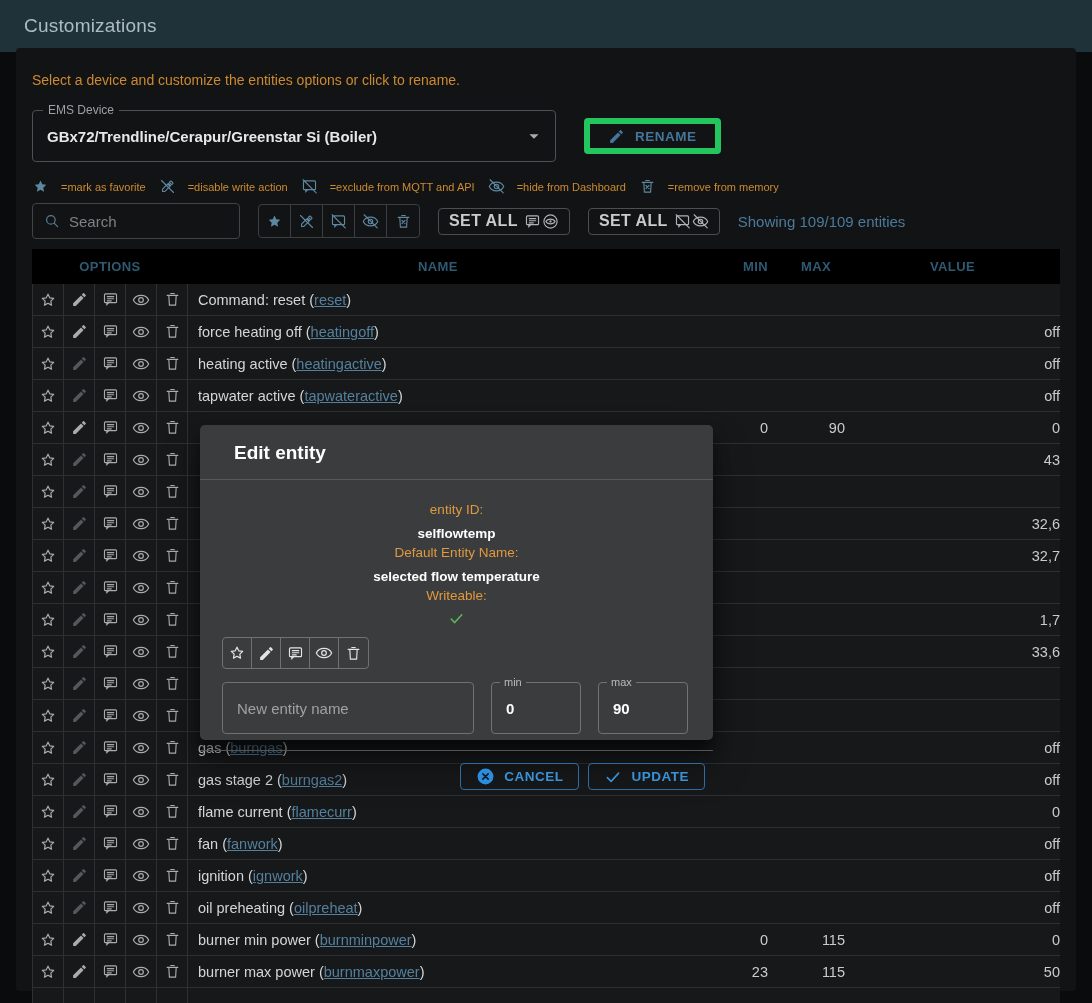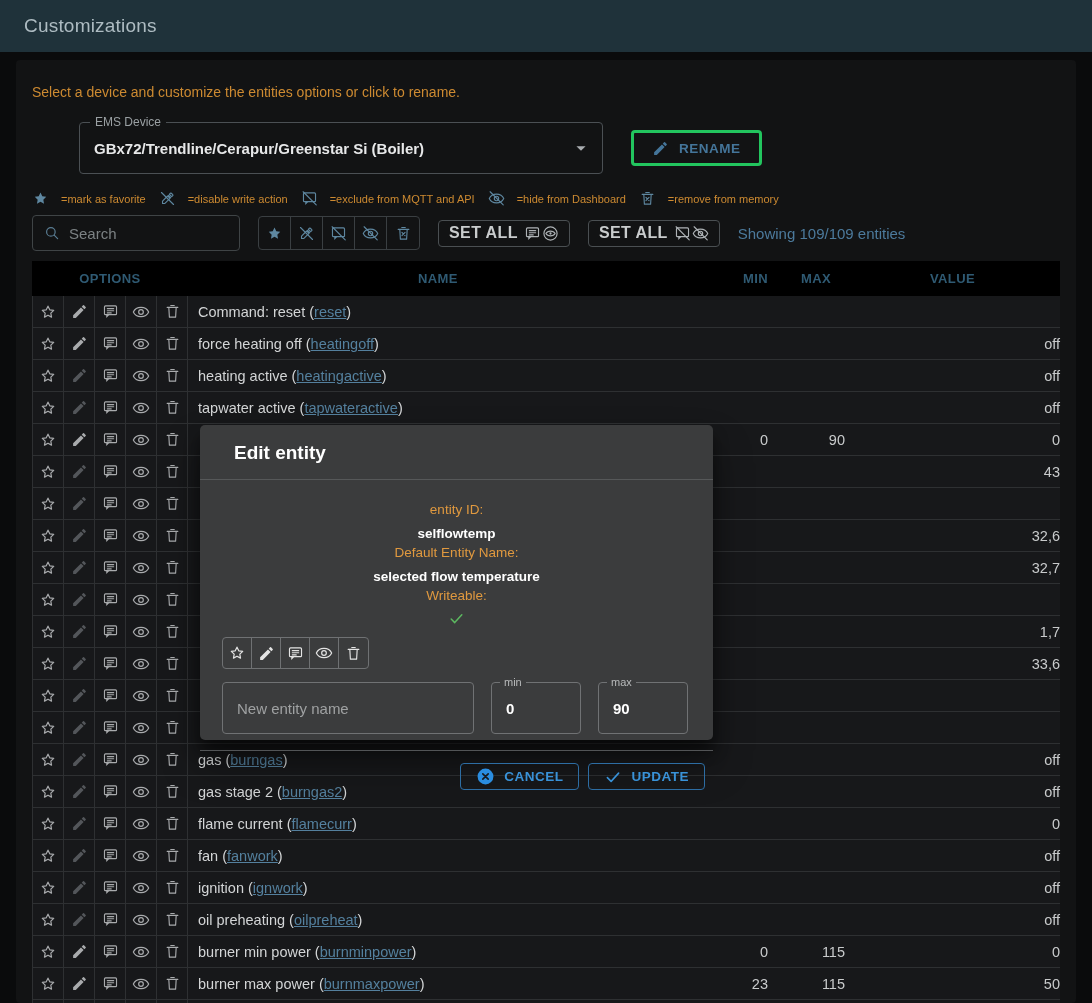--- a/index.html
+++ b/index.html
@@ -11,39 +11,39 @@
   }
   svg { display:block; }
   .icon { display:inline-flex; align-items:center; justify-content:center; }
 
   
   .app-bar { height:52px; background:#1f323a; display:flex; align-items:center; padding:0 24px; }
   .app-bar-title { font-size:19px; color:#aebcc2; letter-spacing:.2px; }
 
   
   .panel {
-    position:absolute; left:16px; top:60px; width:1060px; height:943px;
+    position:absolute; left:16px; top:48px; width:1060px; height:943px;
     background:#121314; border-radius:4px; padding:24px 16px 0;
   }
   .instruction { color:#cd8a31; font-size:14px; }
 
-  .device-row { display:flex; align-items:flex-start; margin-top:22px; gap:28px;margin-left:47px; }
+  .device-row { display:flex; align-items:flex-start; margin-top:22px; gap:28px; }
   .select-box {
     position:relative; width:524px; height:52px; border:1px solid #4b5054;
     border-radius:4px; display:flex; align-items:center; padding:0 40px 0 14px; cursor:pointer;
   }
   .select-label {
     position:absolute; top:-8px; left:10px; background:#121314; padding:0 5px;
     font-size:12px; color:#9aa0a3;
   }
   .select-value { font-size:15px; font-weight:600; color:#e7e8e9; }
   .select-caret { position:absolute; right:10px; color:#a9adb0; }
 
   .btn-outline {
-    display:inline-flex; align-items:center; gap:10px; border:3px solid #22c55e;
+    display:inline-flex; align-items:center; gap:10px; border:6px solid #22c55e;
     border-radius:4px; background:transparent; color:#44759a; font-weight:700;
     font-size:13.5px; letter-spacing:.5px; padding:0 18px; height:36px; cursor:pointer;
     font-family:inherit;
   }
   .device-row .btn-outline { margin-top:8px; }
 
   
   .legend { display:flex; align-items:center; margin-top:16px; gap:13px; }
   .legend-item { display:flex; align-items:center; gap:12px; color:#cd8a31; font-size:11px; }
   .legend-item .icon { color:#5e87a0; }

